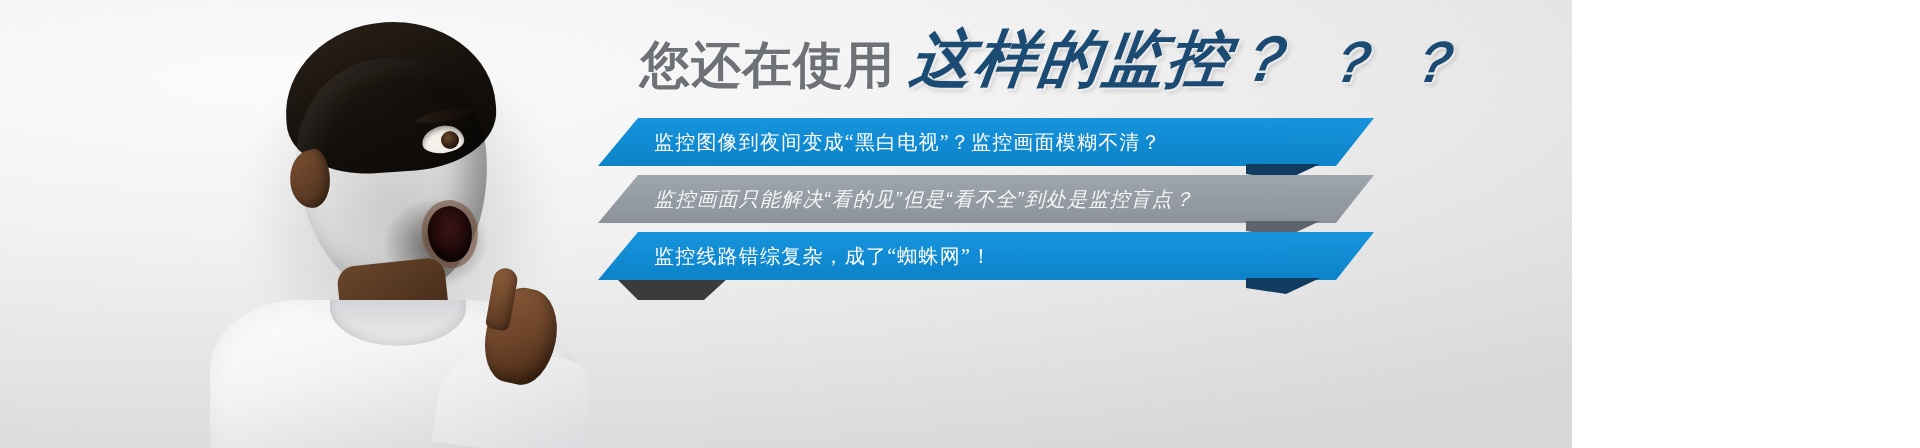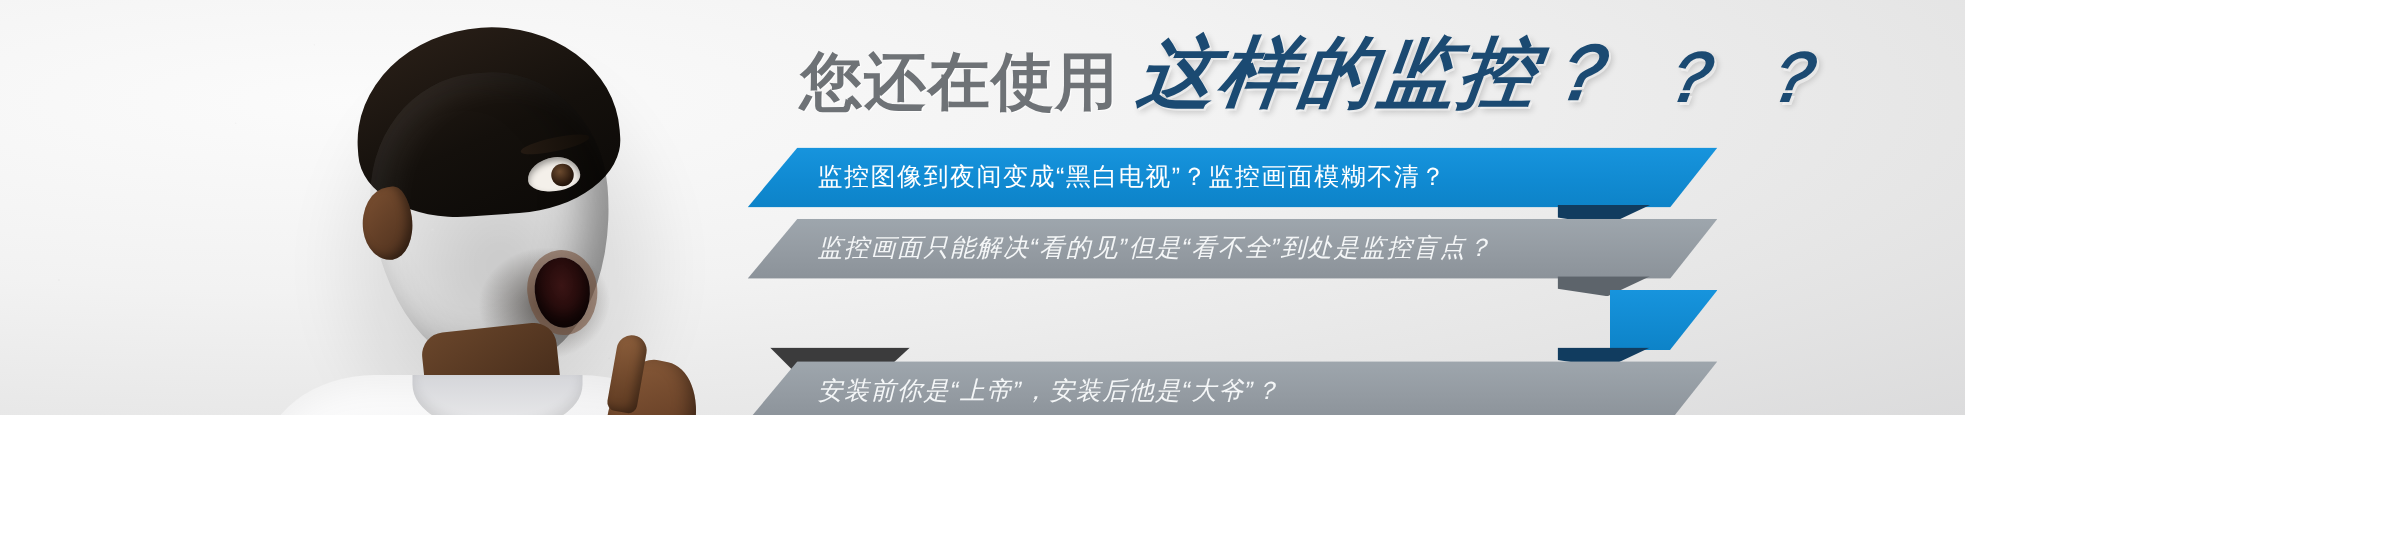--- a/index.html
+++ b/index.html
@@ -7,21 +7,21 @@
   html,body { width:1920px; height:448px; overflow:hidden; }
   body {
     font-family:"Liberation Sans","DejaVu Sans",sans-serif;
     background:#ffffff;
   }
 
   
   #banner {
     position:relative;
     width:1920px;
-    height:332px;
+    height:448px;
     overflow:hidden;
     background:#f3f3f3;
   }
 
   
   .wall {
     position:absolute;
     left:0; top:0;
     width:1572px; height:448px;
     background:
@@ -226,20 +226,21 @@
     position:absolute;
     left:0; top:0;
     width:690px; height:48px;
     display:flex;
     align-items:center;
     padding-left:56px;
     clip-path:polygon(40px 0, 690px 0, 690px 48px, 0 48px);
   }
   .bar.blue {
     background:linear-gradient(180deg,#1794dd 0%,#108ad2 55%,#0d83c8 100%);
+    font-family:Liberation Serif, serif;
   }
   .bar.gray {
     background:linear-gradient(180deg,#9ea6ad 0%,#949ba2 55%,#8b9299 100%);
     font-style:italic;
   }
   .bar-text {
     font-size:20px;
     font-weight:400;
     color:#ffffff;
     letter-spacing:1.2px;
@@ -329,26 +330,23 @@
     <div class="bar-wrap">
       <div class="bar gray">
         <span class="bar-text">监控画面只能解决“看的见”但是“看不全”到处是监控盲点？</span>
       </div>
       <div class="bar-tip gray"></div>
       <div class="bar-fold right gray-fold"></div>
     </div>
 
     <div class="bar-wrap">
       <div class="bar-fold left"></div>
+      <div class="bar blue">
+        <span class="bar-text">监控线路错综复杂，成了“蜘蛛网”！</span>
+      </div>
       <div class="bar-tip blue"></div>
       <div class="bar-fold right"></div>
     </div>
 
-    <div class="bar-wrap">
-      <div class="bar gray">
-        <span class="bar-text">安装前你是“上帝”，安装后他是“大爷”？</span>
-      </div>
-      <div class="bar-tip gray"></div>
-    </div>
 
   </div>
 
 </div>
 
 </body></html>

